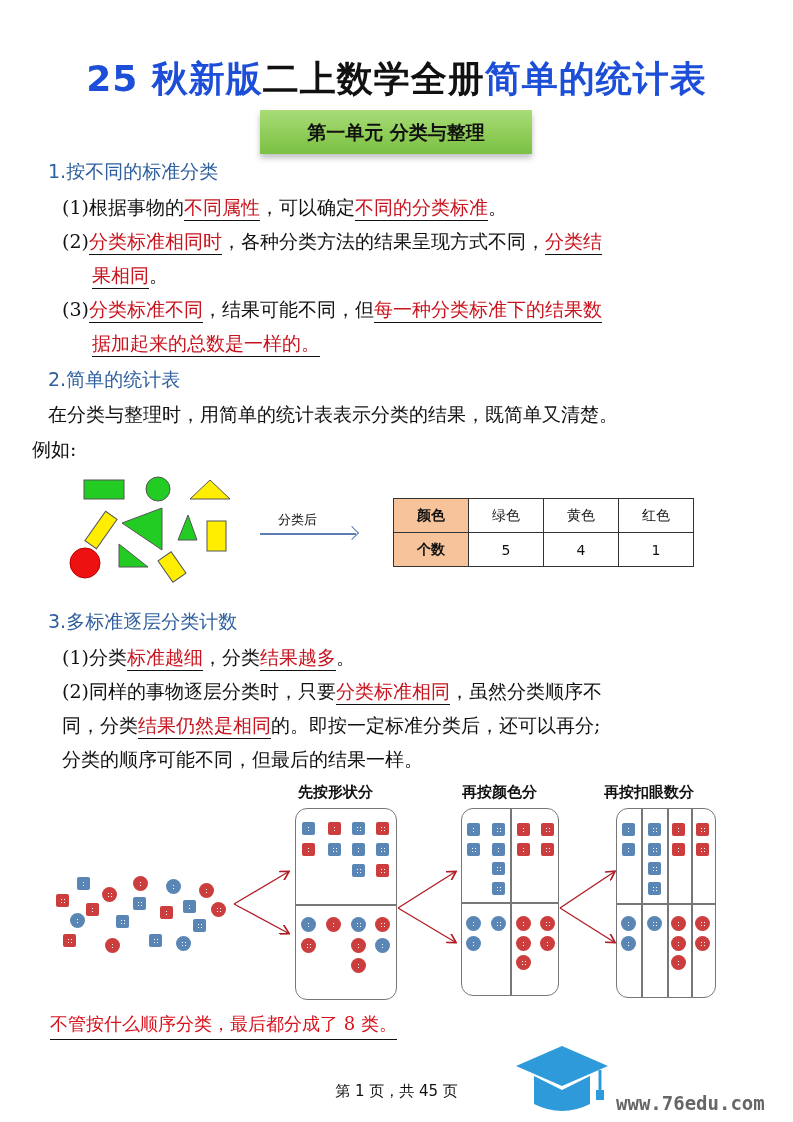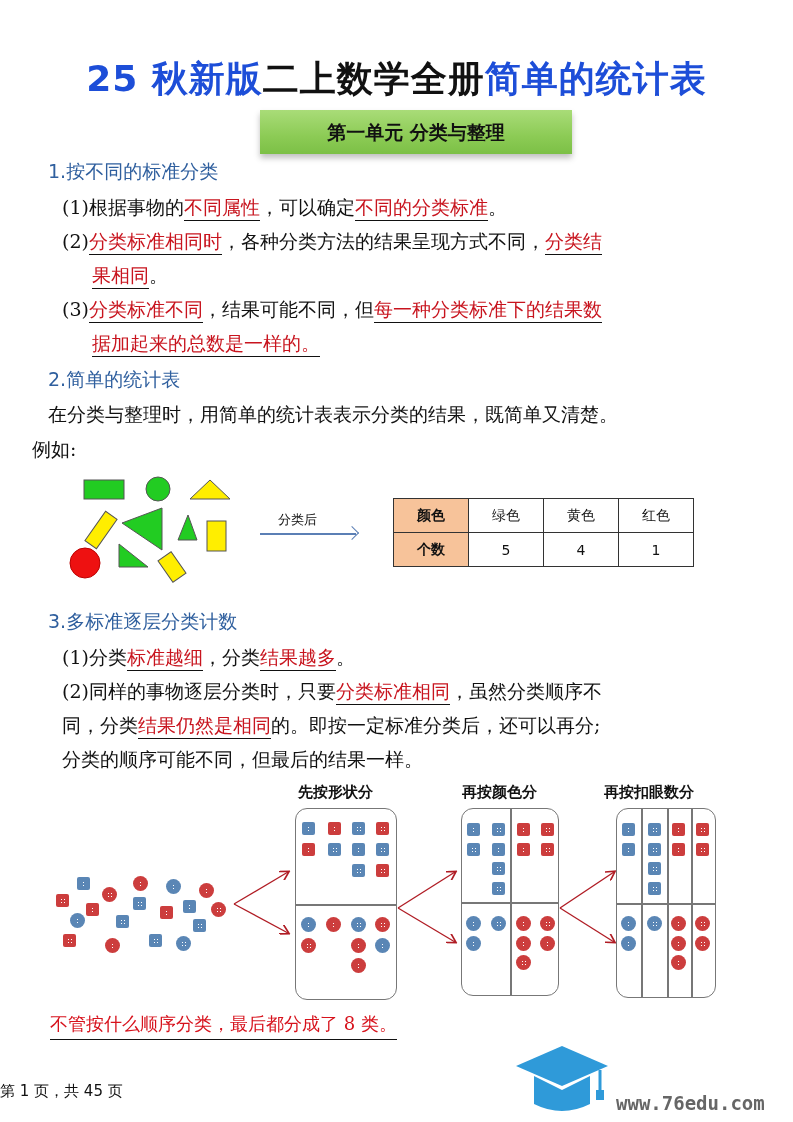--- a/index.html
+++ b/index.html
@@ -4,21 +4,21 @@
 <style>
   * { margin: 0; padding: 0; box-sizing: border-box; }
   html, body { width: 793px; height: 1122px; background: #ffffff; overflow: hidden; }
   body { position: relative; font-family: "DejaVu Serif", "Liberation Serif", serif; color: #111; }
 
   .title { position: absolute; top: 55px; left: 0; width: 793px; text-align: center;
     font-family: "DejaVu Sans", "Liberation Sans", sans-serif; font-weight: bold; font-size: 36px; letter-spacing: 1px; line-height: 48px; }
   .title .red { color: #1d4ed8; }
   .title .black { color: #111; }
 
-  .banner { position: absolute; top: 110px; left: 260px; width: 312px; height: 44px;
+  .banner { position: absolute; top: 110px; left: 260px; width: 272px; height: 44px;
     background: linear-gradient(180deg, #a9dc78 0%, #8ccb55 60%, #7cc046 100%);
     box-shadow: 0 4px 6px rgba(0,0,0,0.25); text-align: center; line-height: 44px;
     font-weight: bold; font-size: 19px; color: #111; }
 
   .h { position: absolute; left: 48px; font-family: "DejaVu Sans", "Liberation Sans", sans-serif;
     color: #2f5f9e; font-size: 19px; line-height: 26px; }
 
   .line { position: absolute; font-size: 19px; line-height: 26px; white-space: nowrap; }
   .u { color: #c8141e; border-bottom: 1.5px solid #111; padding-bottom: 2px; }
 
@@ -51,21 +51,21 @@
       radial-gradient(circle, #fff 40%, transparent 45%) 0 3px/3px 3px no-repeat,
       radial-gradient(circle, #fff 40%, transparent 45%) 3px 3px/3px 3px no-repeat; }
   .btn.two::after {
     background:
       radial-gradient(circle, #fff 40%, transparent 45%) 1.5px 0/3px 3px no-repeat,
       radial-gradient(circle, #fff 40%, transparent 45%) 1.5px 3px/3px 3px no-repeat; }
 
   .conclusion { position: absolute; left: 50px; top: 1012px; font-size: 18px; color: #d7121c;
     border-bottom: 1.5px solid #111; padding-bottom: 3px; white-space: nowrap; }
 
-  .footer { position: absolute; left: 0; top: 1082px; width: 793px; text-align: left;
+  .footer { position: absolute; left: 0; top: 1082px; width: 793px; text-align: center;
     font-family: "DejaVu Sans", "Liberation Sans", sans-serif; font-size: 15px; color: #111; }
 
   .logo { position: absolute; left: 512px; top: 1040px; width: 280px; height: 80px; }
   .logo .name { position: absolute; left: 102px; top: 2px; font-family: "DejaVu Sans", sans-serif; font-weight: bold;
     font-size: 38px; color: #ec4a7f; letter-spacing: 2px; white-space: nowrap; }
   .logo .url { position: absolute; left: 104px; top: 52px; font-family: "DejaVu Sans Mono", monospace; font-weight: bold;
     font-size: 19px; color: #666; white-space: nowrap; }
 </style>
 </head>
 <body>

